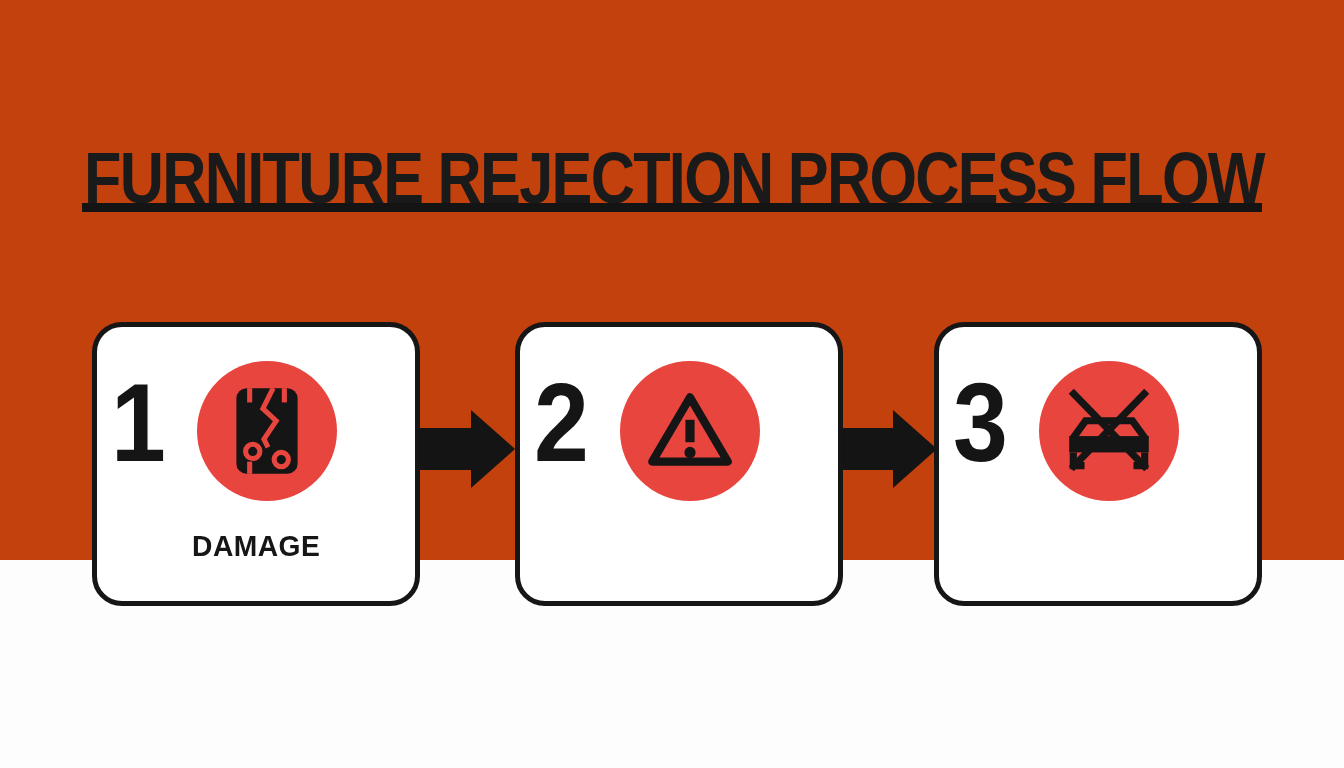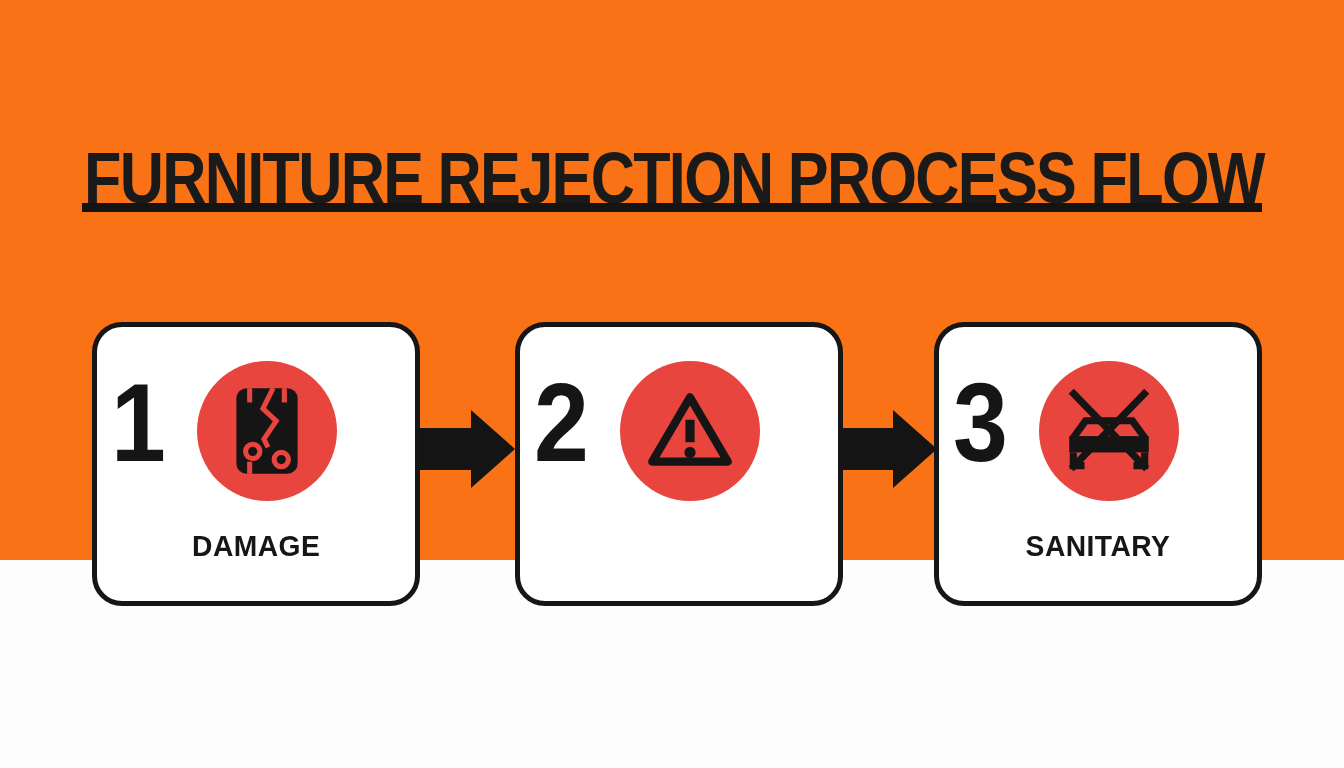--- a/index.html
+++ b/index.html
@@ -8,21 +8,21 @@
     width: 1344px;
     height: 768px;
     overflow: hidden;
     background: #fdfdfd;
     font-family: "Liberation Sans", sans-serif;
   }
   .canvas {
     position: relative;
     width: 1344px;
     height: 560px;
-    background: #f97316;
+    background: #c2410c;
   }
   .title {
     position: absolute;
     left: 84px;
     top: 94px;
     font-size: 72px;
     font-weight: bold;
     color: #1a1a1a;
     letter-spacing: -2px;
     line-height: 1;
@@ -153,18 +153,15 @@
     <div class="icon-circle">
       <svg width="102" height="102" viewBox="0 0 100 100">
         <path d="M14 58 L27 40 L73 40 L86 58" fill="none" stroke="#151515" stroke-width="7" stroke-linejoin="miter"></path>
         <rect x="11" y="55" width="78" height="16" fill="#151515"></rect>
         <path d="M15 71 V84 H26" fill="none" stroke="#151515" stroke-width="7"></path>
         <path d="M85 71 V84 H74" fill="none" stroke="#151515" stroke-width="7"></path>
         <path d="M13 11 L87 87" stroke="#151515" stroke-width="7" stroke-linecap="butt"></path>
         <path d="M87 11 L13 87" stroke="#151515" stroke-width="7" stroke-linecap="butt"></path>
       </svg>
     </div>
-    <div class="step-label">
-      <span class="condense">SANITARY</span>
-    </div>
   </div>
 
 </div>
 
 </body></html>

